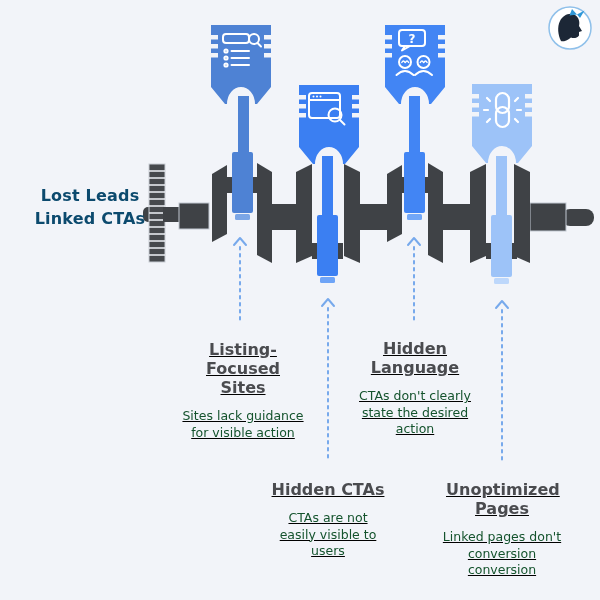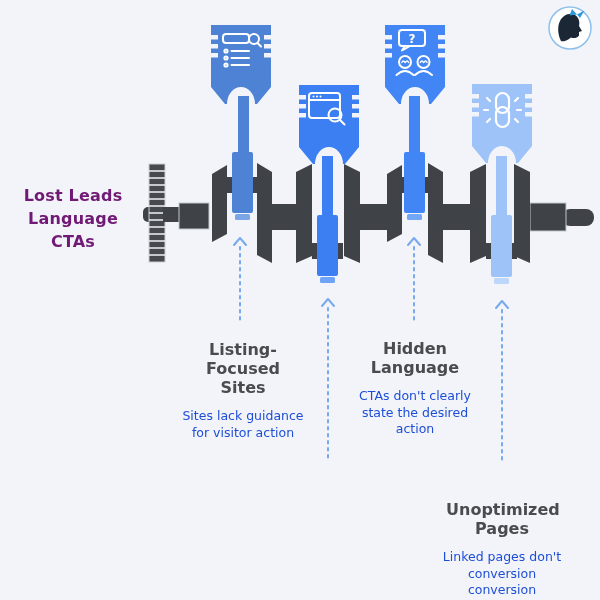--- a/index.html
+++ b/index.html
@@ -5,39 +5,39 @@
   html,body{margin:0;padding:0;}
   body{
     width:600px;height:600px;
     background:#f2f4f9;
     font-family:"DejaVu Sans", sans-serif;
     -webkit-font-smoothing:antialiased;
   }
   .stage{position:relative;width:600px;height:600px;overflow:hidden;background:#f2f4f9;}
   svg.machinery{position:absolute;left:0;top:0;}
   .title{
-    position:absolute;left:4px;top:184px;width:138px;
+    position:absolute;left:21px;top:184px;width:138px;
     text-align:center;font-weight:bold;font-size:16px;line-height:23px;
-    color:#701a75;letter-spacing:.2px;
-  }
-  .cause{position:absolute;text-align:center;}
+    color:#0c4a6e;letter-spacing:.2px;
+  }
+  .cause{position:absolute;text-align:center;text-decoration:underline;}
   .cause .h{
     font-weight:bold;font-size:16px;line-height:19px;color:#4a4b4f;margin:0 auto;
   }
   .cause .d{
-    font-size:12.5px;line-height:16.5px;color:#1d4ed8;margin:11px auto 0 auto;
+    font-size:12.5px;line-height:16.5px;color:#14532d;margin:11px auto 0 auto;
   }
   .c1{left:177px;top:340px;width:132px;}
   .c1 .h{width:100px;}
   .c2{left:258px;top:480px;width:140px;}
   .c2 .d{width:112px;}
   .c3{left:352px;top:339px;width:126px;}
   .c3 .h{width:110px;}
   .c3 .d{width:122px;}
-  .c4{left:437px;top:500px;width:130px;}
+  .c4{left:437px;top:480px;width:130px;}
   .c4 .h{width:112px;}
   .c4 .d{width:126px;}
 </style>
 </head>
 <body>
 
 <div class="stage">
 
   <svg class="machinery" width="600" height="600" viewBox="0 0 600 600">
 
@@ -180,28 +180,32 @@
 
     <g>
       <circle cx="570" cy="28" r="21" fill="#ffffff" stroke="#8fc0ea" stroke-width="1.5"></circle>
       <path fill="#1c2736" d="M561,41 C558,35 557,27 560,21 C563,15 570,12 575,15 C579,17.5 580,22 579,26 L582,31 L579,32 L579,35.5 C577,38.5 573,38.5 571,37.5 C567,41 562,42 561,41 Z"></path>
       <path fill="#2f98d8" d="M572,9 L577,14.5 L569.5,15.5 Z M577,14.5 L584.5,10.5 L580,18 Z"></path>
     </g>
   </svg>
 
   <div class="title">
     <div>Lost Leads</div>
-    <div>Language CTAs</div>
+    <div>Linked CTAs</div>
   </div>
 
   <div class="cause c1">
     <div class="h">Listing-Focused Sites</div>
-    <div class="d">Sites lack guidance for visitor action</div>
-  </div>
-
+    <div class="d">Sites lack guidance for visible action</div>
+  </div>
+
+  <div class="cause c2">
+    <div class="h">Hidden CTAs</div>
+    <div class="d">CTAs are not easily visible to users</div>
+  </div>
 
   <div class="cause c3">
     <div class="h">Hidden Language</div>
     <div class="d">CTAs don't clearly state the desired action</div>
   </div>
 
   <div class="cause c4">
     <div class="h">Unoptimized Pages</div>
     <div class="d">Linked pages don't conversion conversion</div>
   </div>

